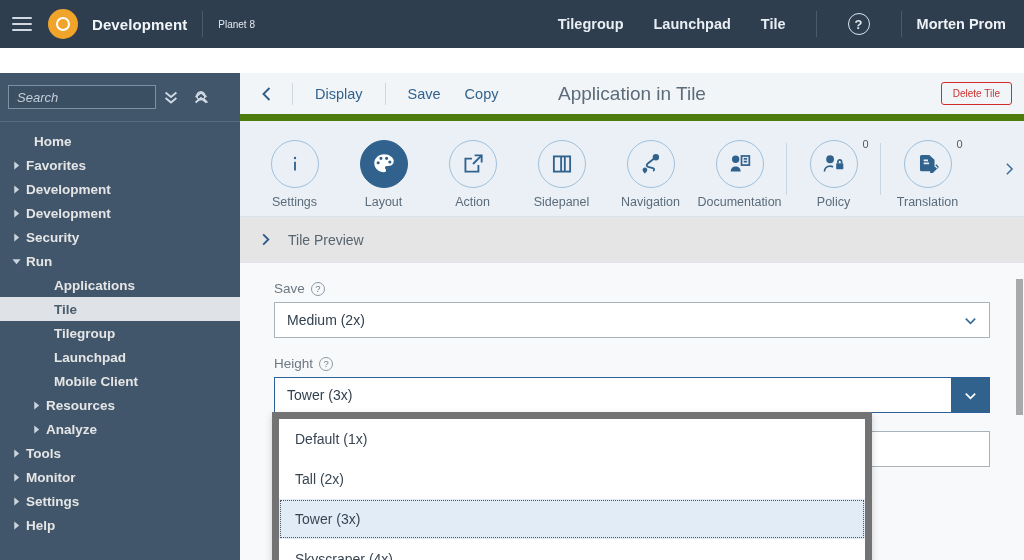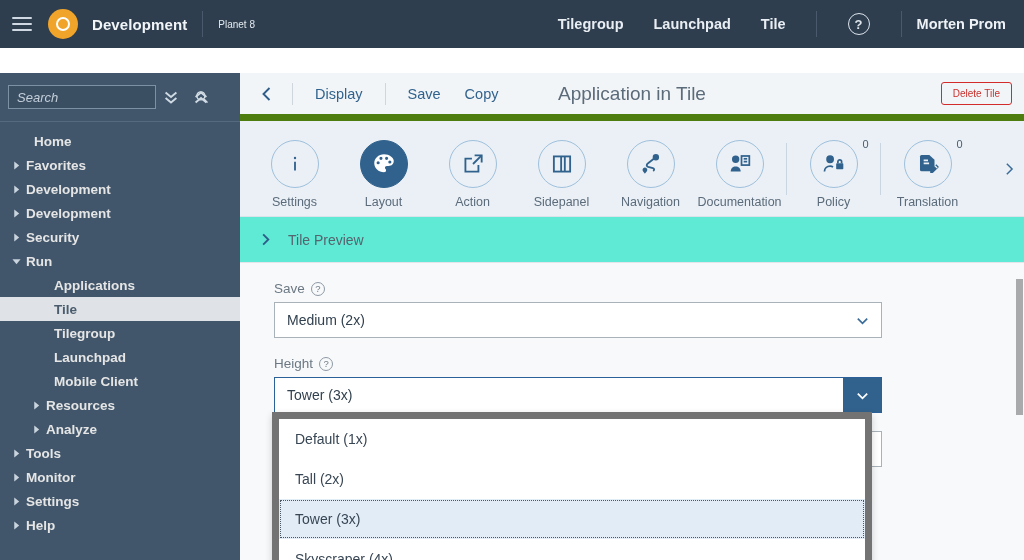--- a/index.html
+++ b/index.html
@@ -107,30 +107,30 @@
     height: 3px; background: #2b5c86; display: none; }
   .itab.active .underline { display: block; }
   .itab-sep { width: 1px; height: 52px; background: #c9d6e1; align-self: center; margin: 0 2px; }
   .bar-next { width: 30px; flex: 0 0 30px; display: flex; align-items: center; justify-content: center;
      cursor: pointer; align-self: center; }
 
   
   .content { flex: 1 1 auto; position: relative; overflow: hidden; background: #f8f9fa; }
   .preview-row {
     height: 46px; display: flex; align-items: center; padding-left: 18px;
-    border-bottom: 1px solid #e2e6ea; background: #5eead4; cursor: pointer;
+    border-bottom: 1px solid #e2e6ea; background: #e5e5e5; cursor: pointer;
   }
   .preview-row .chev { width: 26px; display: flex; align-items: center; }
   .preview-row .ptxt { font-size: 14px; color: #56646f; margin-left: 4px; }
 
   .form-area { padding: 18px 34px 0 34px; position: relative; }
   .fld-label { font-size: 13.5px; color: #6b7883; display: flex; align-items: center; gap: 6px; margin-bottom: 6px;}
   .q-icon { width: 14px; height: 14px; border-radius: 50%; border: 1px solid #8d99a4;
     font-size: 9.5px; color: #6f7c87; display: inline-flex; align-items: center; justify-content: center; line-height:1;}
-  .sel-wrap { position: relative; width: 608px; height: 36px; margin-bottom: 18px; border-radius: 13px; }
+  .sel-wrap { position: relative; width: 716px; height: 36px; margin-bottom: 18px; border-radius: 13px; }
   .sel-box {
     width: 100%; height: 36px; background: #ffffff; border: 1px solid #a9b1b9;
     display: flex; align-items: center; padding-left: 12px; font-size: 14px; color: #32414f;
     cursor: pointer;
   }
   .sel-btn { width: 38px; height: 100%; display: flex; align-items: center; justify-content: center;
     margin-left: auto; }
   .sel-wrap.focused .sel-box { border: 1px solid #2b6099; }
   .sel-wrap.focused .sel-btn { background: #31628d; }
 

